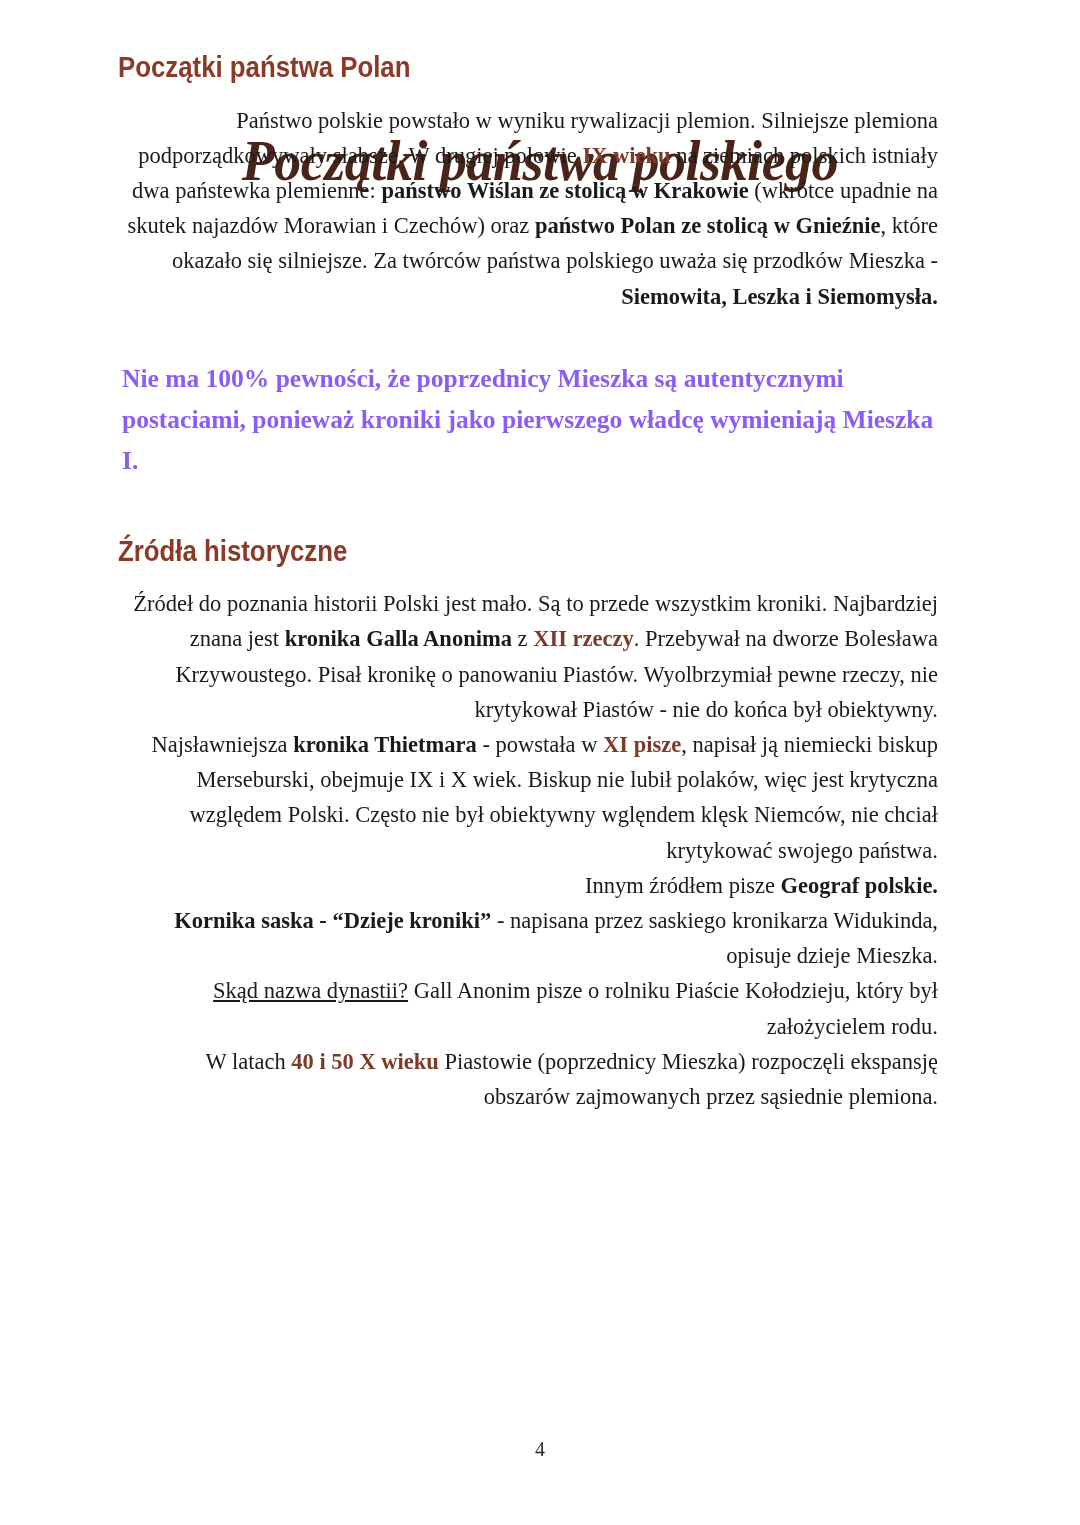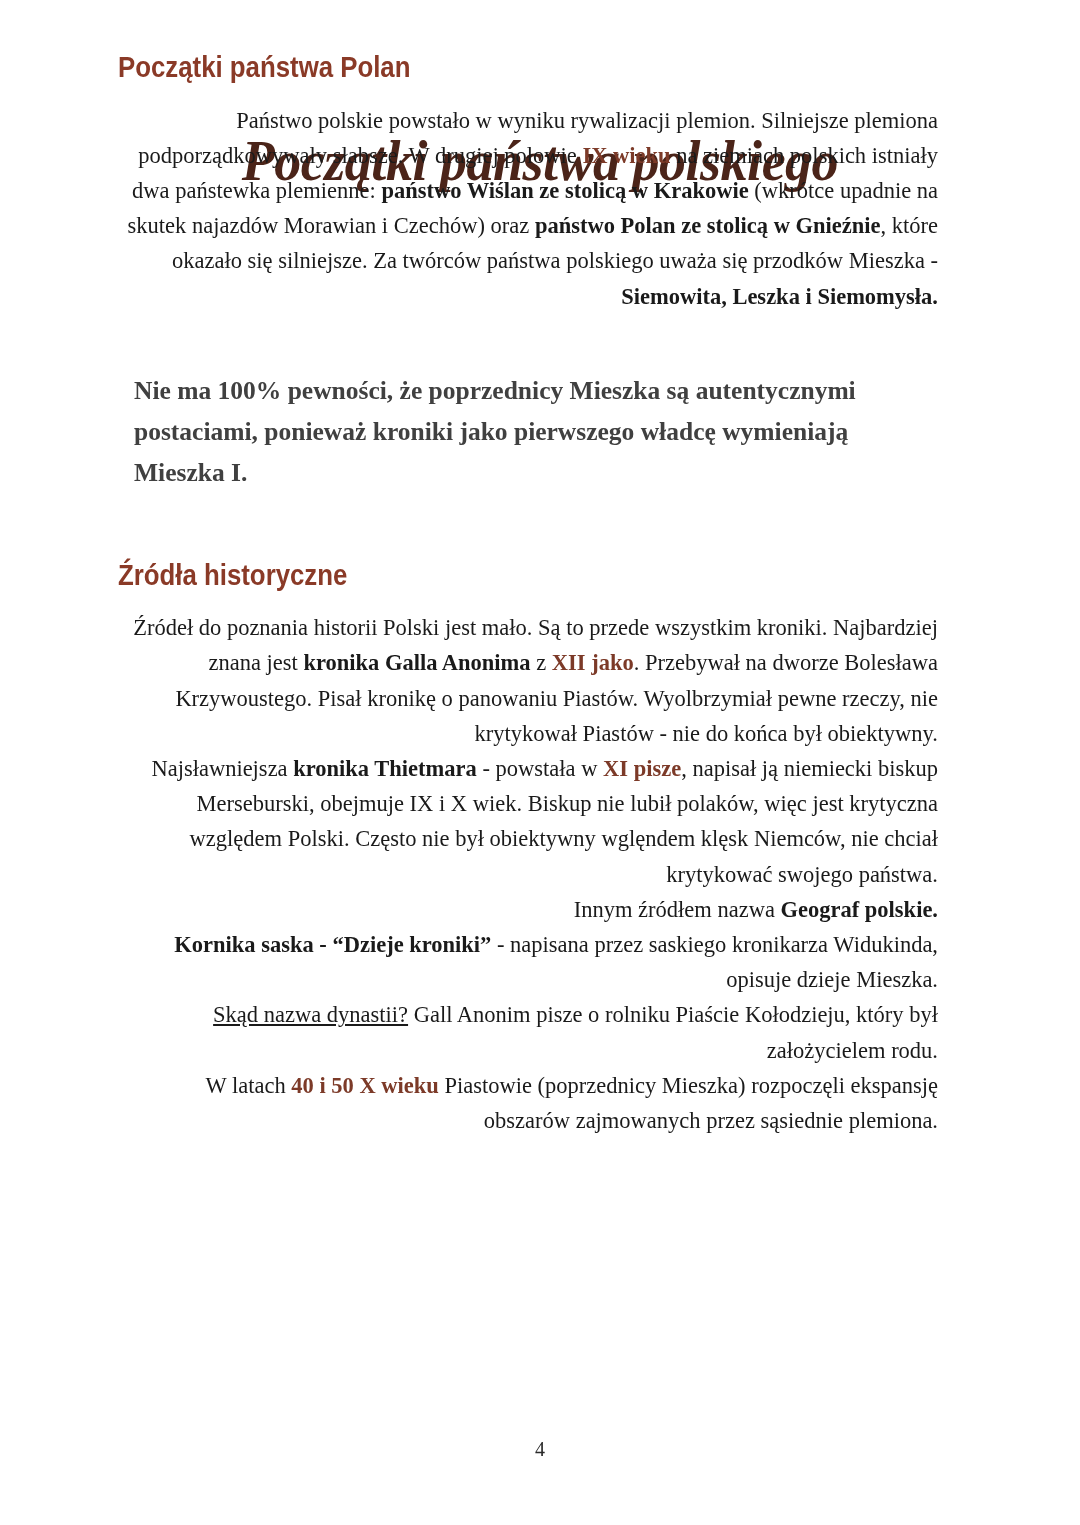--- a/index.html
+++ b/index.html
@@ -85,27 +85,27 @@
   }
 
   .underline {
     text-decoration: underline;
     text-underline-offset: 2px;
     margin-top: 8px;
   }
 
   
   .callout {
-    margin: 16px;
+    margin: 4px;
     padding-top: 40px;
     font-family: "Liberation Serif", "DejaVu Serif", serif;
     font-weight: 700;
     font-size: 25.5px;
     line-height: 41px;
-    color: #404040;
+    color: #8b5cf6;
   }
 
   
   .page-number {
     position: absolute;
     left: 0;
     right: 0;
     top: 1438px;
     text-align: center;
     font-family: "Liberation Serif", "DejaVu Serif", serif;
@@ -123,25 +123,25 @@
   <div class="content">
 
     <h2 class="section-heading heading-1">Początki państwa Polan</h2>
 
     <p class="body-para"><span>Państwo polskie powstało w wyniku rywalizacji plemion. Silniejsze plemiona podporządkowywały słabsze. W drugiej połowie </span><span class="accent">IX wieku</span><span> na ziemiach polskich istniały dwa państewka plemienne: </span><b>państwo Wiślan ze stolicą w Krakowie</b><span> (wkrótce upadnie na skutek najazdów Morawian i Czechów) oraz </span><b>państwo Polan ze stolicą w Gnieźnie</b><span>, które okazało się silniejsze. Za twórców państwa polskiego uważa się przodków Mieszka - </span><b>Siemowita, Leszka i Siemomysła.</b></p>
 
     <p class="callout">Nie ma 100% pewności, że poprzednicy Mieszka są autentycznymi postaciami, ponieważ kroniki jako pierwszego władcę wymieniają Mieszka I.</p>
 
     <h2 class="section-heading heading-2">Źródła historyczne</h2>
 
-    <p class="body-para"><span>Źródeł do poznania historii Polski jest mało. Są to przede wszystkim kroniki. Najbardziej znana jest </span><b>kronika Galla Anonima</b><span> z </span><span class="accent">XII jako</span><span>. Przebywał na dworze Bolesława Krzywoustego. Pisał kronikę o panowaniu Piastów. Wyolbrzymiał pewne rzeczy, nie krytykował Piastów - nie do końca był obiektywny.</span></p>
+    <p class="body-para"><span>Źródeł do poznania historii Polski jest mało. Są to przede wszystkim kroniki. Najbardziej znana jest </span><b>kronika Galla Anonima</b><span> z </span><span class="accent">XII rzeczy</span><span>. Przebywał na dworze Bolesława Krzywoustego. Pisał kronikę o panowaniu Piastów. Wyolbrzymiał pewne rzeczy, nie krytykował Piastów - nie do końca był obiektywny.</span></p>
 
     <p class="body-para tight"><span>Najsławniejsza </span><b>kronika Thietmara</b><span> - powstała w </span><span class="accent">XI pisze</span><span>, napisał ją niemiecki biskup Merseburski, obejmuje IX i X wiek. Biskup nie lubił polaków, więc jest krytyczna względem Polski. Często nie był obiektywny wglęndem klęsk Niemców, nie chciał krytykować swojego państwa.</span></p>
 
-    <p class="body-para tight"><span>Innym źródłem nazwa </span><b>Geograf polskie.</b></p>
+    <p class="body-para tight"><span>Innym źródłem pisze </span><b>Geograf polskie.</b></p>
 
     <p class="body-para tight"><b>Kornika saska -  “Dzieje kroniki”</b><span> - napisana przez saskiego kronikarza Widukinda, opisuje dzieje Mieszka.</span></p>
 
 
     <p class="body-para tight"><span class="underline">Skąd nazwa dynastii?</span><span> Gall Anonim pisze o rolniku Piaście Kołodzieju, który był założycielem rodu.</span></p>
 
     <p class="body-para tight"><span>W latach </span><span class="accent">40 i 50 X wieku</span><span> Piastowie (poprzednicy Mieszka) rozpoczęli ekspansję obszarów zajmowanych przez sąsiednie plemiona.</span></p>
 
   </div>
 

